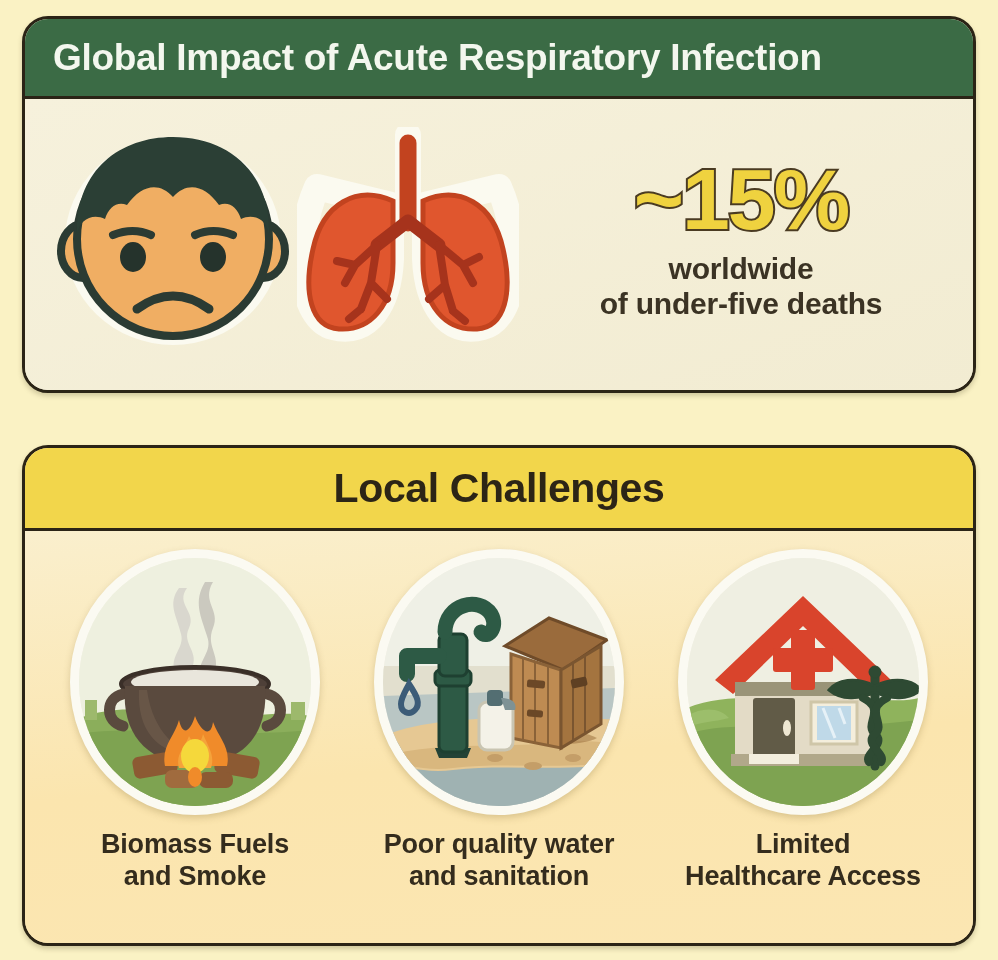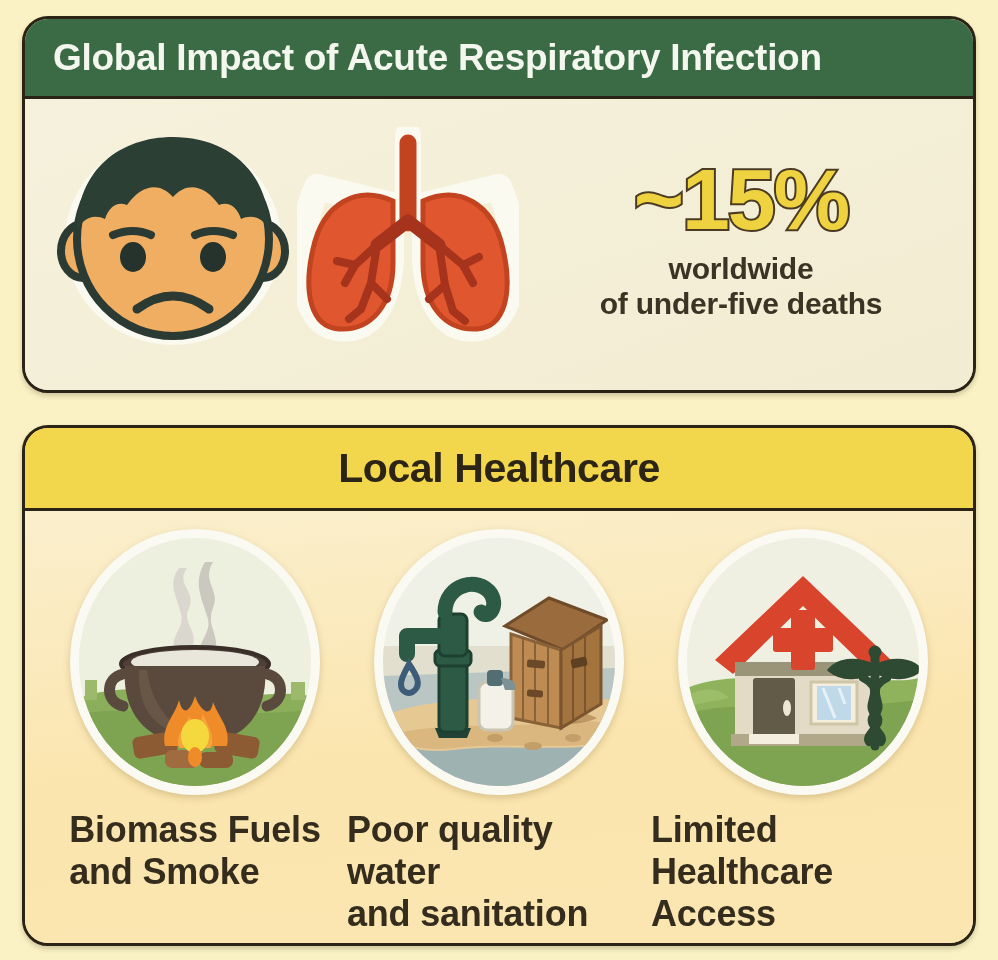--- a/index.html
+++ b/index.html
@@ -17,21 +17,21 @@
 
   .infographic {
     position: absolute;
     left: 0; top: 0;
     width: 998px;
     height: 960px;
     box-sizing: border-box;
     padding: 16px 22px 14px 22px;
     display: flex;
     flex-direction: column;
-    gap: 32px;
+    gap: 52px;
   }
 
   
   .card {
     border: 3px solid #2B2416;
     border-radius: 26px;
     overflow: hidden;
     box-sizing: border-box;
     box-shadow: 0 3px 5px rgba(60,50,20,0.22);
     display: flex;
@@ -136,21 +136,22 @@
     border: 9px solid #FBFAF2;
     box-shadow: 0 3px 7px rgba(120,95,40,0.25);
     overflow: hidden;
     position: relative;
     flex: none;
   }
   .circle-badge svg { display: block; width: 100%; height: 100%; }
 
   .challenge-label {
     margin-top: 14px;
-    font-size: 36px;
+    text-align: center;
+    font-size: 27px;
     font-weight: 600;
     color: #342C1D;
     line-height: 1.17;
     letter-spacing: -0.2px;
     white-space: pre-line;
   }
 </style>
 </head>
 <body>
 
@@ -226,21 +227,21 @@
           <div>of under-five deaths</div>
         </div>
       </div>
 
     </div>
   </div>
 
   <div class="card card-bottom">
 
     <div class="header-yellow">
-      <div class="title">Local Healthcare</div>
+      <div class="title">Local Challenges</div>
     </div>
 
     <div class="challenges">
 
       <div class="challenge">
         <div class="circle-badge">
           <svg viewBox="0 0 232 248" preserveAspectRatio="xMidYMid slice" aria-hidden="true">
             <rect x="0" y="0" width="232" height="248" fill="#EEF0DF"></rect>
 
             <path d="M0 160 C40 146 70 152 100 158 C140 166 190 150 232 158 L232 248 L0 248 Z" fill="#8BAE5B"></path>

